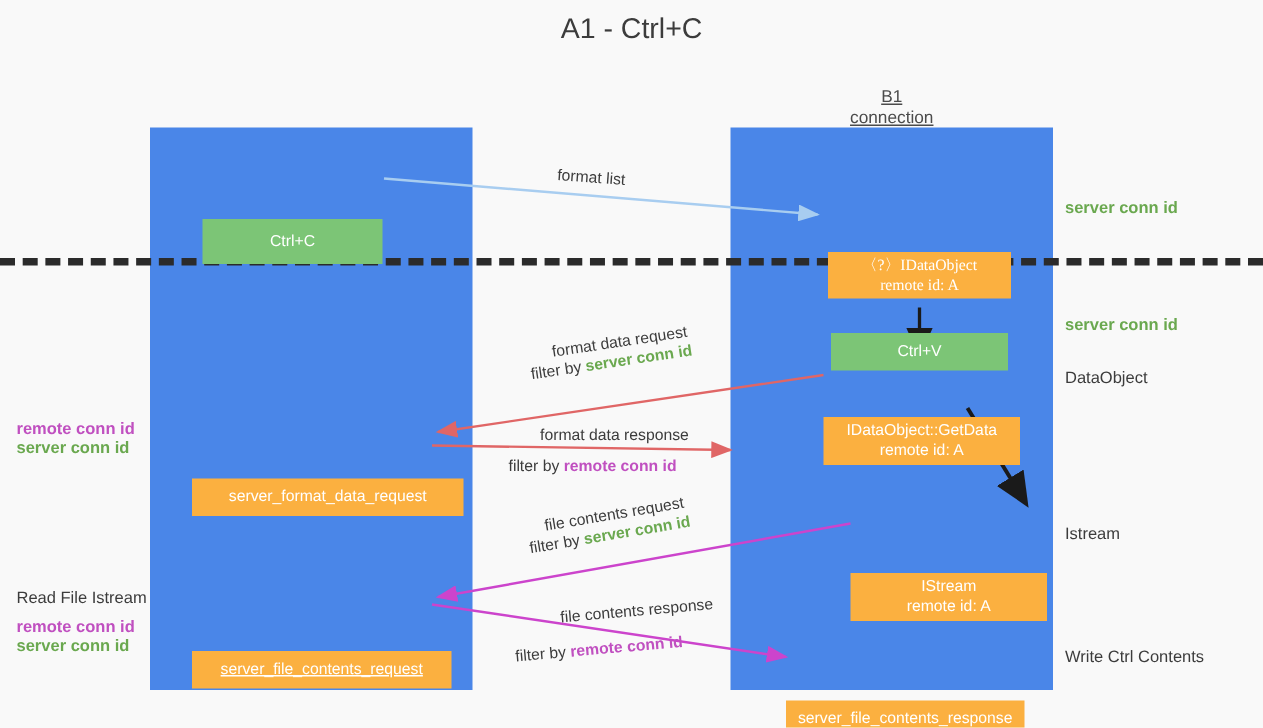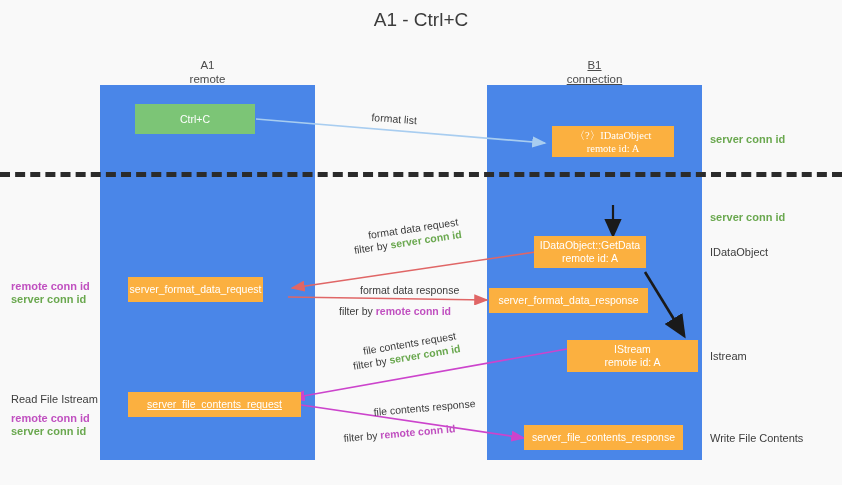--- a/index.html
+++ b/index.html
@@ -21,21 +21,21 @@
 
   .colhead{
     position:absolute;text-align:center;font-size:11.5px;line-height:14px;color:#4b4b4b;
   }
 
   .column{position:absolute;background:#4a86e8;}
 
   .box{
     position:absolute;box-sizing:border-box;
     display:flex;flex-direction:column;align-items:center;justify-content:center;
-    color:#ffffff;font-size:10.5px;line-height:13px;text-align:center;
+    color:#ffffff;font-size:10.5px;line-height:13px;text-align:center;margin-top:42px;
   }
   .box.green{background:#7cc576;}
   .box.orange{background:#fbb040;}
   .box .l2{display:block;}
 
   .sidelabel{position:absolute;font-size:11px;line-height:14px;}
   .green-txt{color:#6aa84f;font-weight:bold;}
   .purple-txt{color:#c050c0;font-weight:bold;}
   .plain{color:#3c3c3c;}
 
@@ -49,24 +49,20 @@
 </style>
 </head>
 <body>
 
 <div id="stage">
 
   <div class="title">
     <div>A1 - Ctrl+C</div>
   </div>
 
-  <div class="colhead" style="left:100px;top:58px;width:215px;">
-    <div>A1</div>
-    <div>remote</div>
-  </div>
   <div class="colhead" style="left:487px;top:58px;width:215px;text-decoration:underline;">
     <div>B1</div>
     <div>connection</div>
   </div>
 
   <div class="column" style="left:100px;top:85px;width:215px;height:375px;"></div>
   <div class="column" style="left:487px;top:85px;width:215px;height:375px;"></div>
 
   <svg id="wires" viewBox="0 0 842 485">
     <defs>
@@ -97,41 +93,41 @@
     <line x1="567" y1="349" x2="292" y2="398" stroke="#cc44cc" stroke-width="1.6" marker-end="url(#ah-mag)"></line>
 
     <line x1="288" y1="403" x2="524" y2="438" stroke="#cc44cc" stroke-width="1.6" marker-end="url(#ah-mag)"></line>
   </svg>
 
   <div class="dashline"></div>
 
   <div class="box green" style="left:135px;top:104px;width:120px;height:30px;">
     <span>Ctrl+C</span>
   </div>
-  <div class="box orange" style="left:128px;top:277px;width:135px;height:25px;">
+  <div class="box orange" style="left:128px;top:277px;width:181px;height:25px;">
     <span>server_format_data_request</span>
   </div>
   <div class="box orange" style="left:128px;top:392px;width:173px;height:25px;text-decoration:underline;">
     <span>server_file_contents_request</span>
   </div>
 
   <div class="box orange" style="left:552px;top:126px;width:122px;height:31px;font-family:Liberation Serif, serif;">
     <span>〈?〉IDataObject</span>
     <span class="l2">remote id: A</span>
   </div>
-  <div class="box orange" style="left:534px;top:236px;width:112px;height:32px;">
+  <div class="box green" style="left:554px;top:180px;width:118px;height:25px;">
+    <span>Ctrl+V</span>
+  </div>
+  <div class="box orange" style="left:549px;top:236px;width:131px;height:32px;">
     <span>IDataObject::GetData</span>
     <span class="l2">remote id: A</span>
   </div>
   <div class="box orange" style="left:567px;top:340px;width:131px;height:32px;">
     <span>IStream</span>
     <span class="l2">remote id: A</span>
-  </div>
-  <div class="box orange" style="left:489px;top:288px;width:159px;height:25px;">
-    <span>server_format_data_response</span>
   </div>
   <div class="box orange" style="left:524px;top:425px;width:159px;height:25px;">
     <span>server_file_contents_response</span>
   </div>
 
   <div class="arrowlabel" style="left:372px;top:110px;transform:rotate(4.2deg);">format list</div>
 
   <div class="arrowlabel" style="left:367px;top:228px;transform:rotate(-8.5deg);">
     <span>format data request</span>
   </div>
@@ -149,23 +145,23 @@
     <span>filter by </span><b class="green-txt">server conn id</b>
   </div>
 
   <div class="arrowlabel" style="left:373px;top:405px;transform:rotate(-5deg);">file contents response</div>
   <div class="arrowlabel" style="left:343px;top:431px;transform:rotate(-5deg);">
     <span>filter by </span><b class="purple-txt">remote conn id</b>
   </div>
 
   <div class="sidelabel green-txt" style="left:710px;top:132px;">server conn id</div>
   <div class="sidelabel green-txt" style="left:710px;top:210px;">server conn id</div>
-  <div class="sidelabel plain" style="left:710px;top:245px;">IDataObject</div>
+  <div class="sidelabel plain" style="left:710px;top:245px;">DataObject</div>
   <div class="sidelabel plain" style="left:710px;top:349px;">Istream</div>
-  <div class="sidelabel plain" style="left:710px;top:431px;">Write File Contents</div>
+  <div class="sidelabel plain" style="left:710px;top:431px;">Write Ctrl Contents</div>
 
   <div class="sidelabel purple-txt" style="left:11px;top:279px;">remote conn id</div>
   <div class="sidelabel green-txt" style="left:11px;top:292px;">server conn id</div>
 
   <div class="sidelabel plain" style="left:11px;top:392px;">Read File Istream</div>
   <div class="sidelabel purple-txt" style="left:11px;top:411px;">remote conn id</div>
   <div class="sidelabel green-txt" style="left:11px;top:424px;">server conn id</div>
 
 </div>
 

